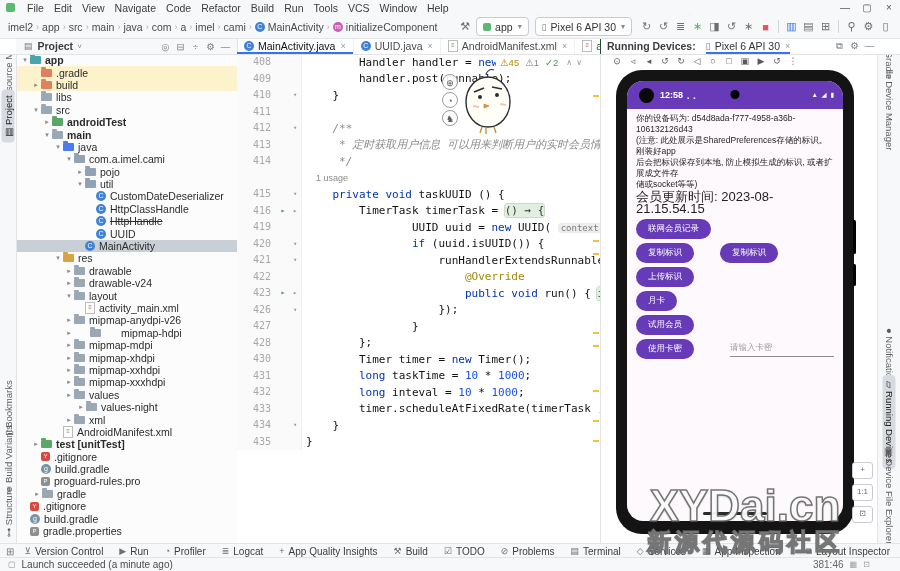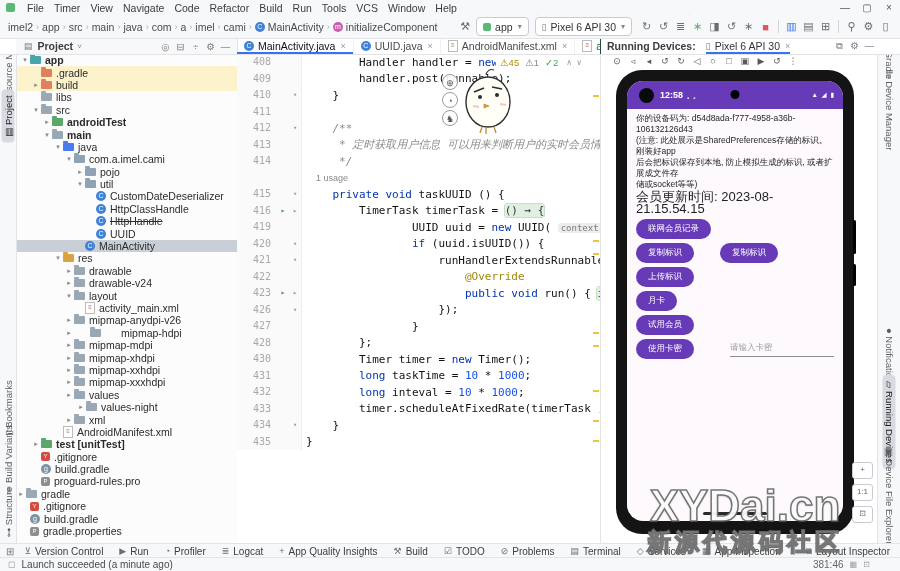--- a/index.html
+++ b/index.html
@@ -157,21 +157,21 @@
       color:rgba(255,255,255,0.93);-webkit-text-stroke:1.5px rgba(95,95,95,0.85);
       text-shadow:0 1px 2px rgba(80,80,80,0.4);}
   .wm .l1{font-size:44px;font-weight:bold;line-height:44px;}
   .wm .l2{font-size:24px;font-weight:bold;letter-spacing:4px;line-height:28px;}
 </style>
 </head>
 <body>
 
 <div class="titlebar">
   <span class="applogo"></span>
-  <span id="menu-items"><span class="mi">File</span><span class="mi">Timer</span><span class="mi">View</span><span class="mi">Navigate</span><span class="mi">Code</span><span class="mi">Refactor</span><span class="mi">Build</span><span class="mi">Run</span><span class="mi">Tools</span><span class="mi">VCS</span><span class="mi">Window</span><span class="mi">Help</span></span>
+  <span id="menu-items"><span class="mi">File</span><span class="mi">Edit</span><span class="mi">View</span><span class="mi">Navigate</span><span class="mi">Code</span><span class="mi">Refactor</span><span class="mi">Build</span><span class="mi">Run</span><span class="mi">Tools</span><span class="mi">VCS</span><span class="mi">Window</span><span class="mi">Help</span></span>
   <span class="win-title">imel2设备串号 - MainActivity.java [imel2设备串号.app.main]</span>
   <span class="winbtns" id="win-btns">
       <span class="winbtn">—</span>
       <span class="winbtn">▢</span>
       <span class="winbtn">×</span>
     </span>
 </div>
 
 <div class="toolrow">
   <span class="bc" id="breadcrumbs">
@@ -467,21 +467,21 @@
     <div class="trow" style="padding-left: 15px;">
       <span class="chev"></span>
       <span class="ic-gradle">g</span>
       <span class="lbl">build.gradle</span>
     </div>
     <div class="trow" style="padding-left: 15px;">
       <span class="chev"></span>
       <span class="ic-props">P</span>
       <span class="lbl">proguard-rules.pro</span>
     </div>
-    <div class="trow" style="padding-left: 0;">
+    <div class="trow" style="padding-left: 16px;">
       <span class="chev">▸</span>
       <span class="fo"></span>
       <span class="lbl">gradle</span>
     </div>
     <div class="trow" style="padding-left: 4px;">
       <span class="chev"></span>
       <span class="ic-git">Y</span>
       <span class="lbl">.gitignore</span>
     </div>
     <div class="trow" style="padding-left: 4px;">

